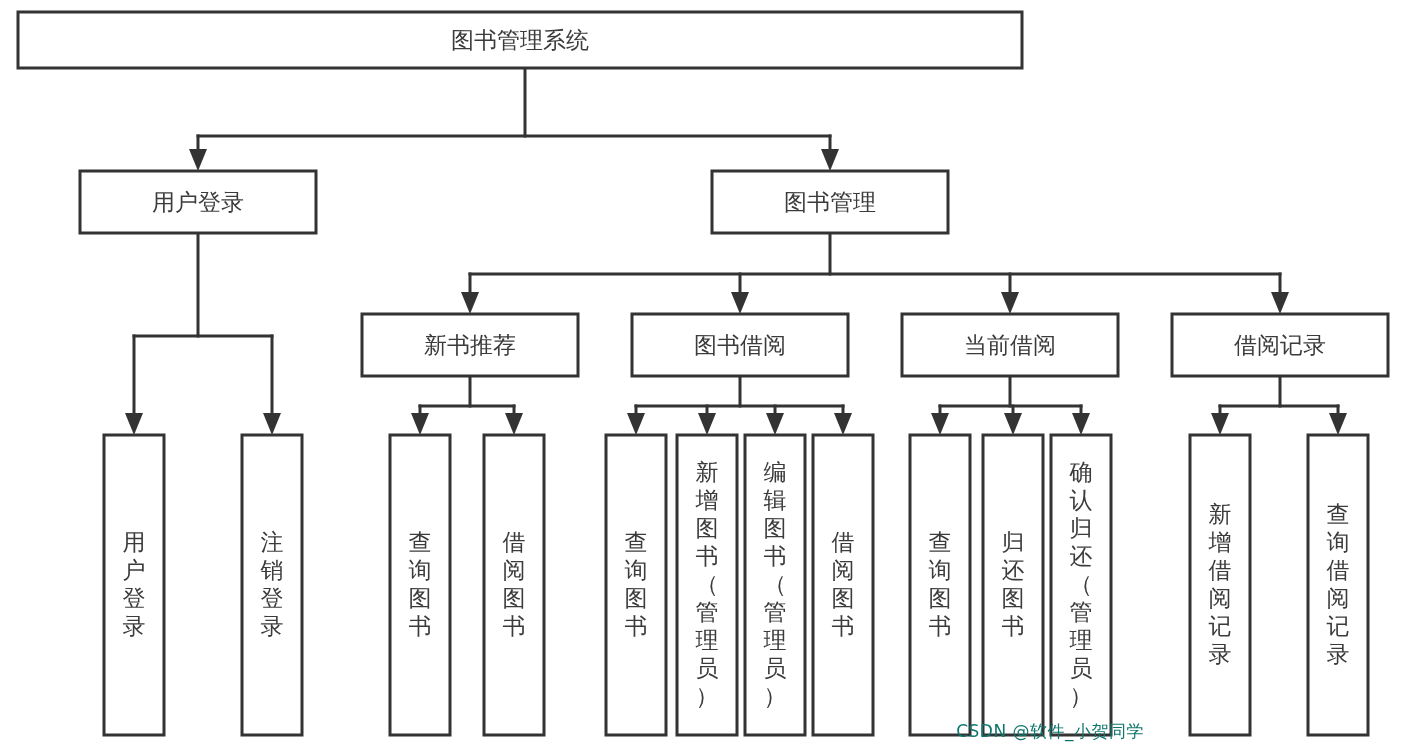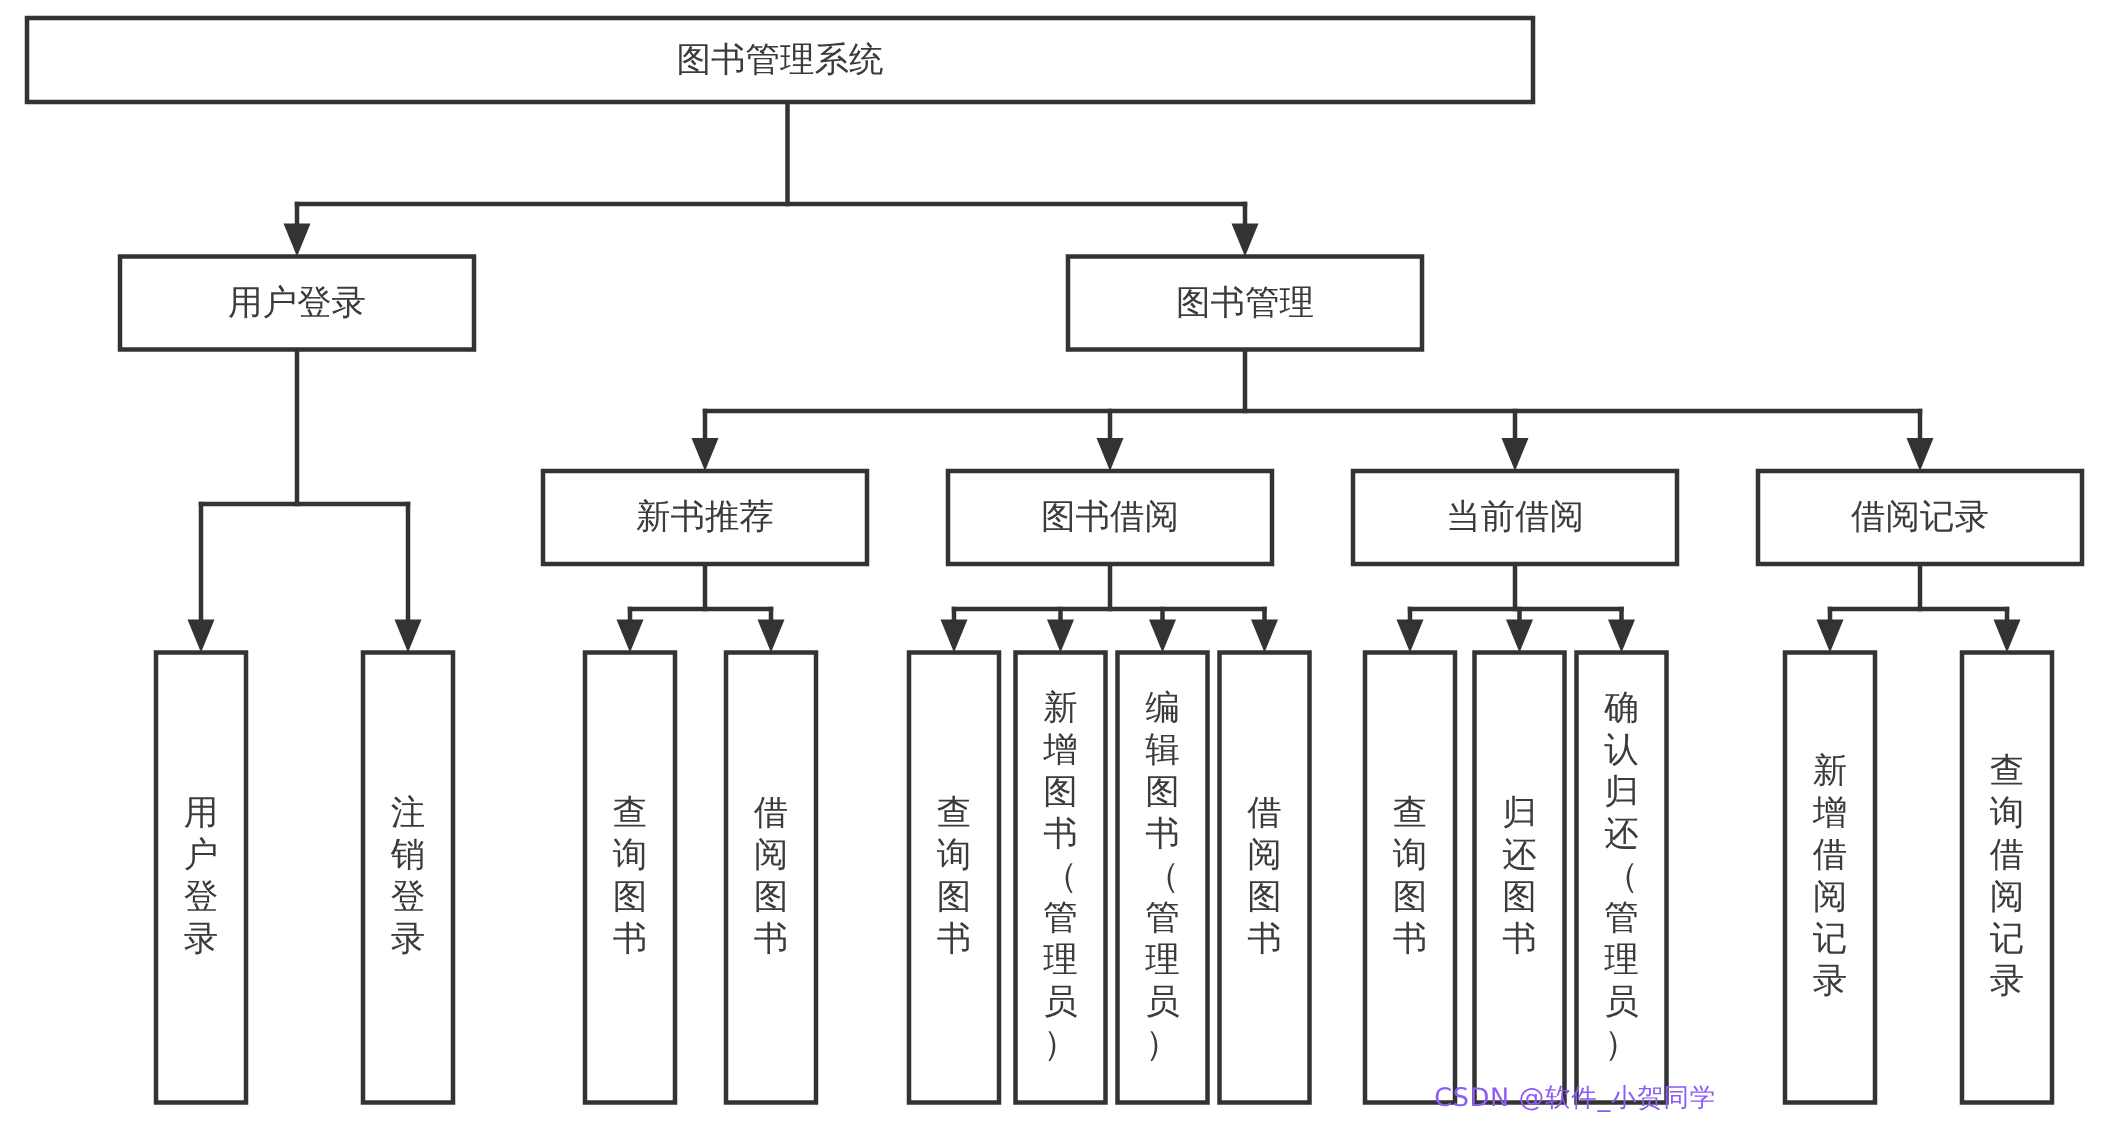--- a/index.html
+++ b/index.html
@@ -50,21 +50,21 @@
   }
   .node-label.vertical {
     font-size: 23px;
   }
   .watermark {
     position: absolute;
     right: 8px;
     bottom: 4px;
     font-family: "DejaVu Sans", "Liberation Sans", sans-serif;
     font-size: 17px;
-    color: #8b5cf6;
+    color: #0f766e;
     white-space: nowrap;
     letter-spacing: 0.5px;
     user-select: none;
   }
 </style>
 </head>
 <body>
 
 <div id="diagram-root">
   <svg class="flow" viewBox="0 0 1405 747" xmlns="http://www.w3.org/2000/svg">

